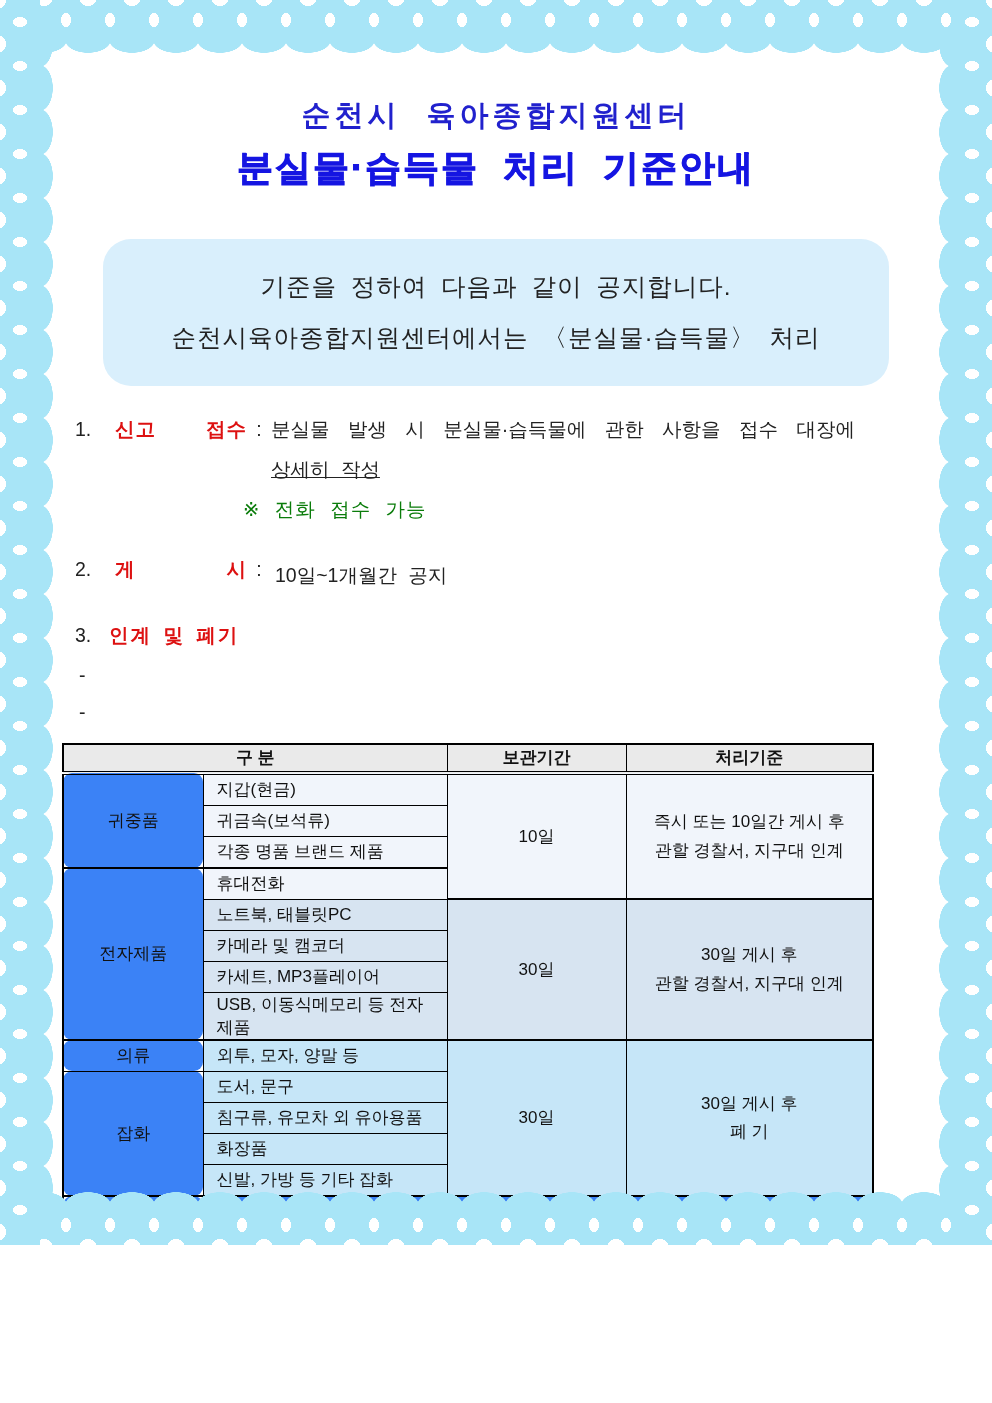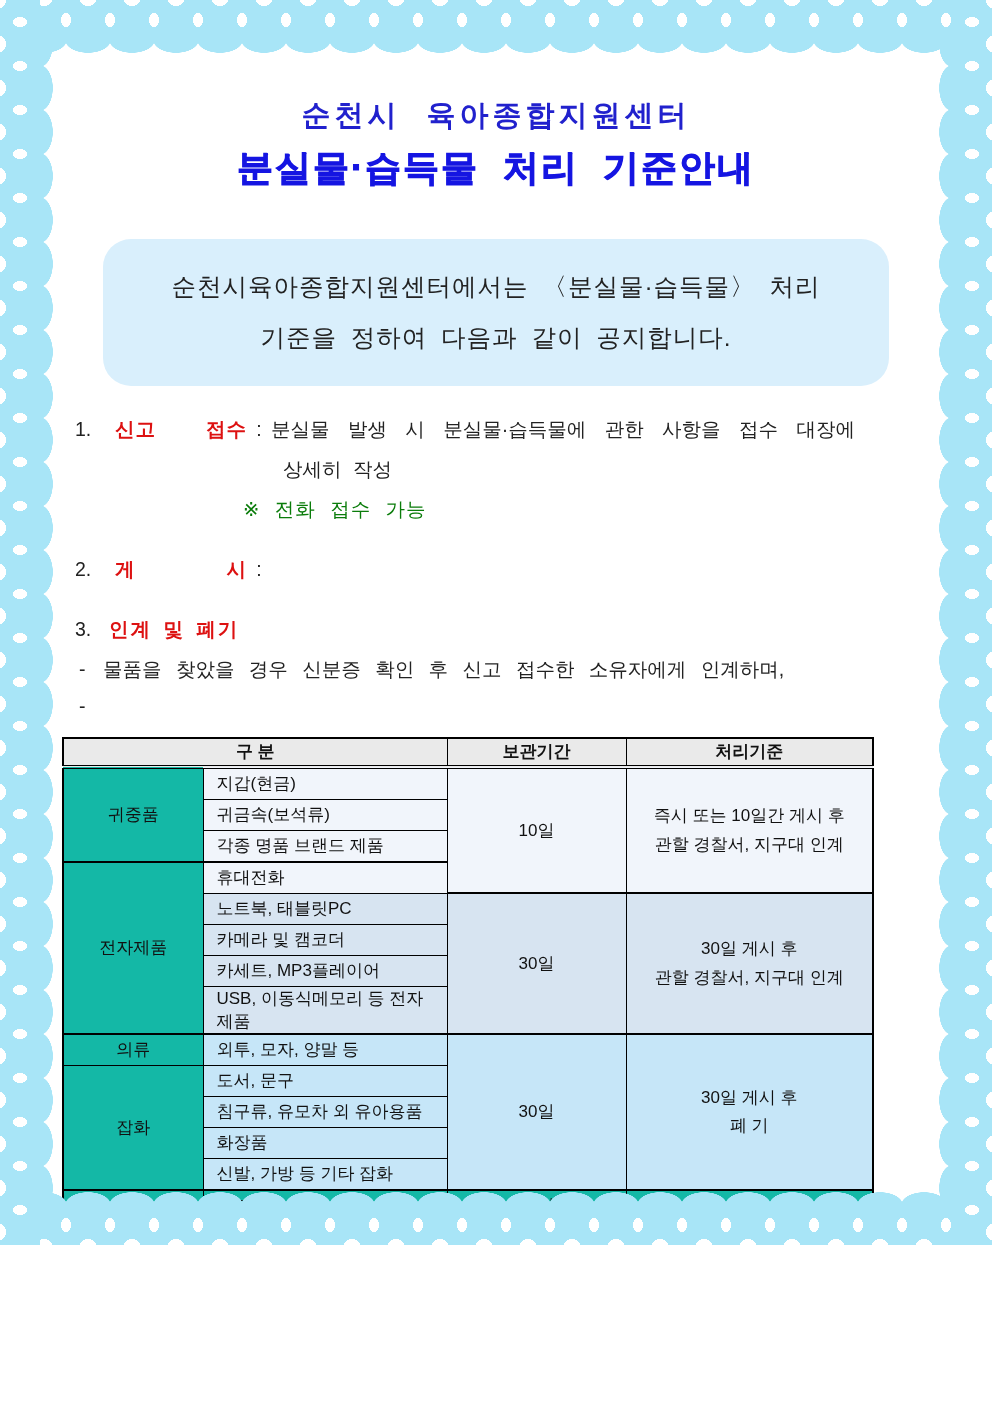--- a/index.html
+++ b/index.html
@@ -80,42 +80,42 @@
   .sec{margin-top:26px;}
   .sec-row{display:flex;align-items:flex-start;}
   .sec-num{flex:none;width:40px;}
   .sec-label{flex:none;width:132px;color:var(--red);font-weight:bold;
     display:inline-block;text-align:justify;text-align-last:justify;letter-spacing:1px;}
   .sec-sep{flex:none;width:24px;text-align:center;}
   .sec-text{flex:1;}
   .ws-wide{word-spacing:13px;}
   .ws-mid{word-spacing:9px;}
   .ws-sm{word-spacing:6px;}
-  .sec1-line2{margin-left:12px;margin-top:6px;}
+  .sec1-line2{margin-top:6px;text-decoration:underline;}
   .sec-note{margin-left:-28px;margin-top:6px;color:var(--green);word-spacing:8px;letter-spacing:1px;}
   .sec2-line2{margin-left:4px;margin-top:6px;}
   .sec3-head .sec-num{width:34px;}
   .sec3-label{color:var(--red);font-weight:bold;letter-spacing:2px;word-spacing:4px;}
   .bullets{margin-top:6px;line-height:1.7;}
   .bullet{display:flex;align-items:flex-start;margin-top:4px;}
   .bullet-dash{flex:none;width:24px;padding-left:4px;}
   .bullet-line2{margin-left:8px;}
   
   .lost-table{border-collapse:collapse;table-layout:fixed;width:810px;margin:14px 0 0 20px;
     font-size:17px;color:#111;}
   .lost-table th,.lost-table td{border:1px solid #000;height:30px;padding:0 8px;
     text-align:center;vertical-align:middle;font-weight:normal;}
   .lost-table{border:2px solid #000;}
   .lost-table th{background:#eaeaea;font-weight:bold;height:26px;border-bottom:4px double #000;}
   .lost-table td.item{text-align:left;padding-left:13px;}
   .lost-table td.bt2{border-top:2px solid #000;}
   .bg-a{background:var(--cell-a);}
   .bg-b{background:var(--cell-b);}
   .bg-c{background:var(--cell-c);}
-  .bg-w{background:#14b8a6;}
+  .bg-w{background:#3b82f6;border-radius:9px;}
   .pre{white-space:pre-line;line-height:1.65;}
 </style>
 </head>
 <body>
 
 <div class="page">
 
   <div class="lace lace-top"></div>
   <div class="lace lace-bottom"></div>
   <div class="lace lace-left"></div>
@@ -124,22 +124,22 @@
   <div class="scallop scallop-bottom"></div>
   <div class="scallop scallop-left"></div>
   <div class="scallop scallop-right"></div>
 
   <div class="content">
 
     <div class="org-title">순천시 육아종합지원센터</div>
     <div class="main-title">분실물·습득물 처리 기준안내</div>
 
     <div class="notice-box">
+      <div>기준을 정하여 다음과 같이 공지합니다.</div>
       <div>순천시육아종합지원센터에서는 〈분실물·습득물〉 처리</div>
-      <div>기준을 정하여 다음과 같이 공지합니다.</div>
     </div>
 
     <div class="sections">
 
       <div class="sec">
         <div class="sec-row">
           <span class="sec-num">1.</span>
           <span class="sec-label">신고 접수</span>
           <span class="sec-sep">:</span>
           <span class="sec-text">
@@ -149,34 +149,34 @@
           </span>
         </div>
       </div>
 
       <div class="sec">
         <div class="sec-row">
           <span class="sec-num">2.</span>
           <span class="sec-label">게 시</span>
           <span class="sec-sep">:</span>
           <span class="sec-text">
+            <div class="sec2-line2 ws-sm">10일~1개월간 공지</div>
           </span>
         </div>
       </div>
 
       <div class="sec">
         <div class="sec-row sec3-head">
           <span class="sec-num">3.</span>
           <span class="sec3-label">인계 및 폐기</span>
         </div>
         <div class="bullets">
           <div class="bullet">
             <span class="bullet-dash">-</span>
             <span>
-              <span class="ws-mid">물품을 찾았을 경우 신분증 확인 후 신고 접수한 소유자에게 인계하며,</span>
             </span>
           </div>
           <div class="bullet">
             <span class="bullet-dash">-</span>
           </div>
         </div>
       </div>
     </div>
 
     <table class="lost-table">

